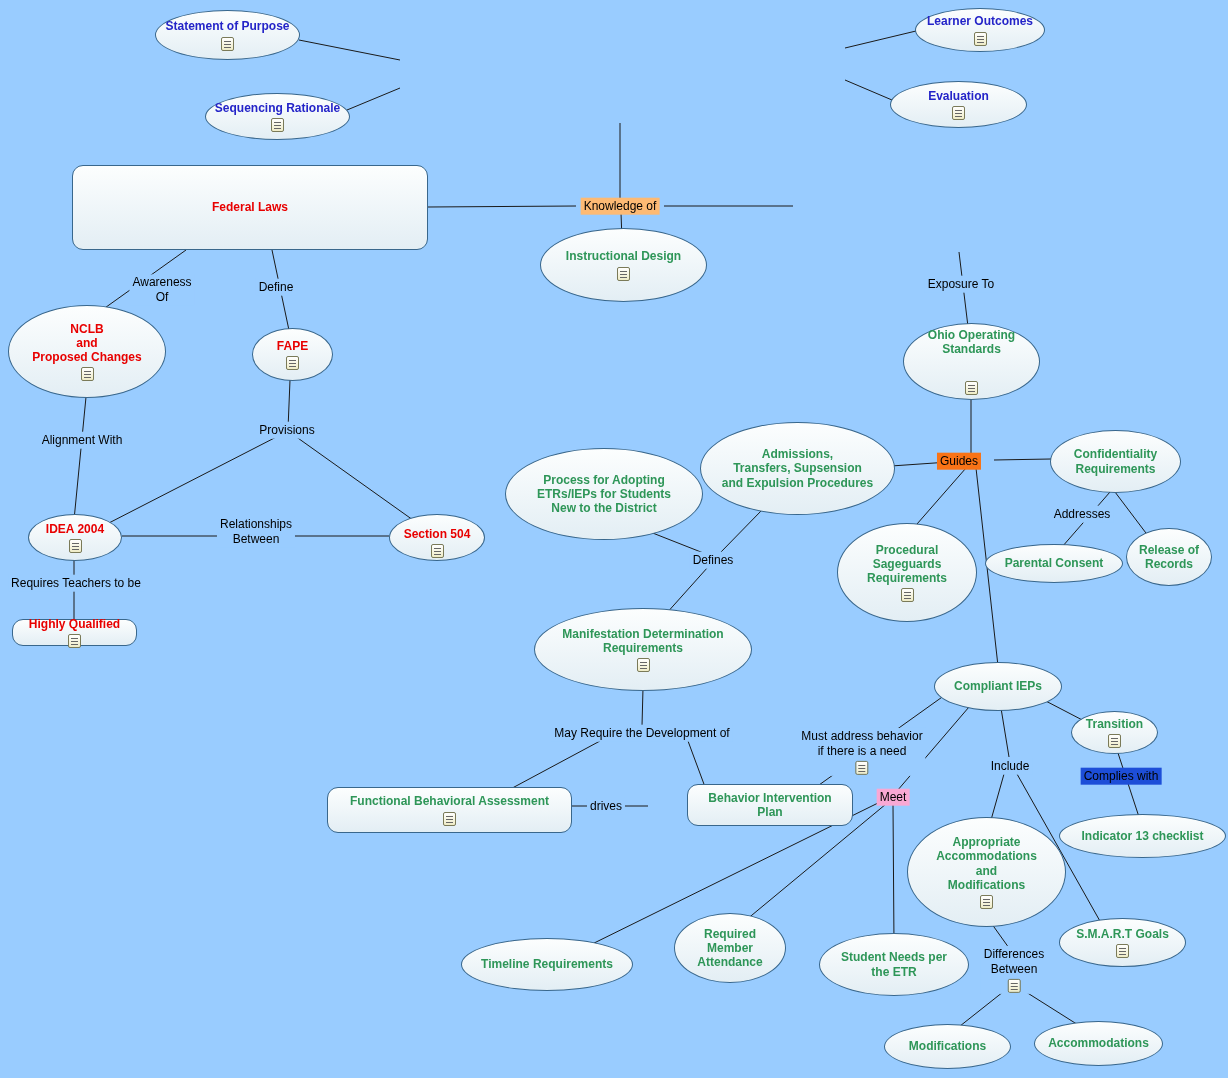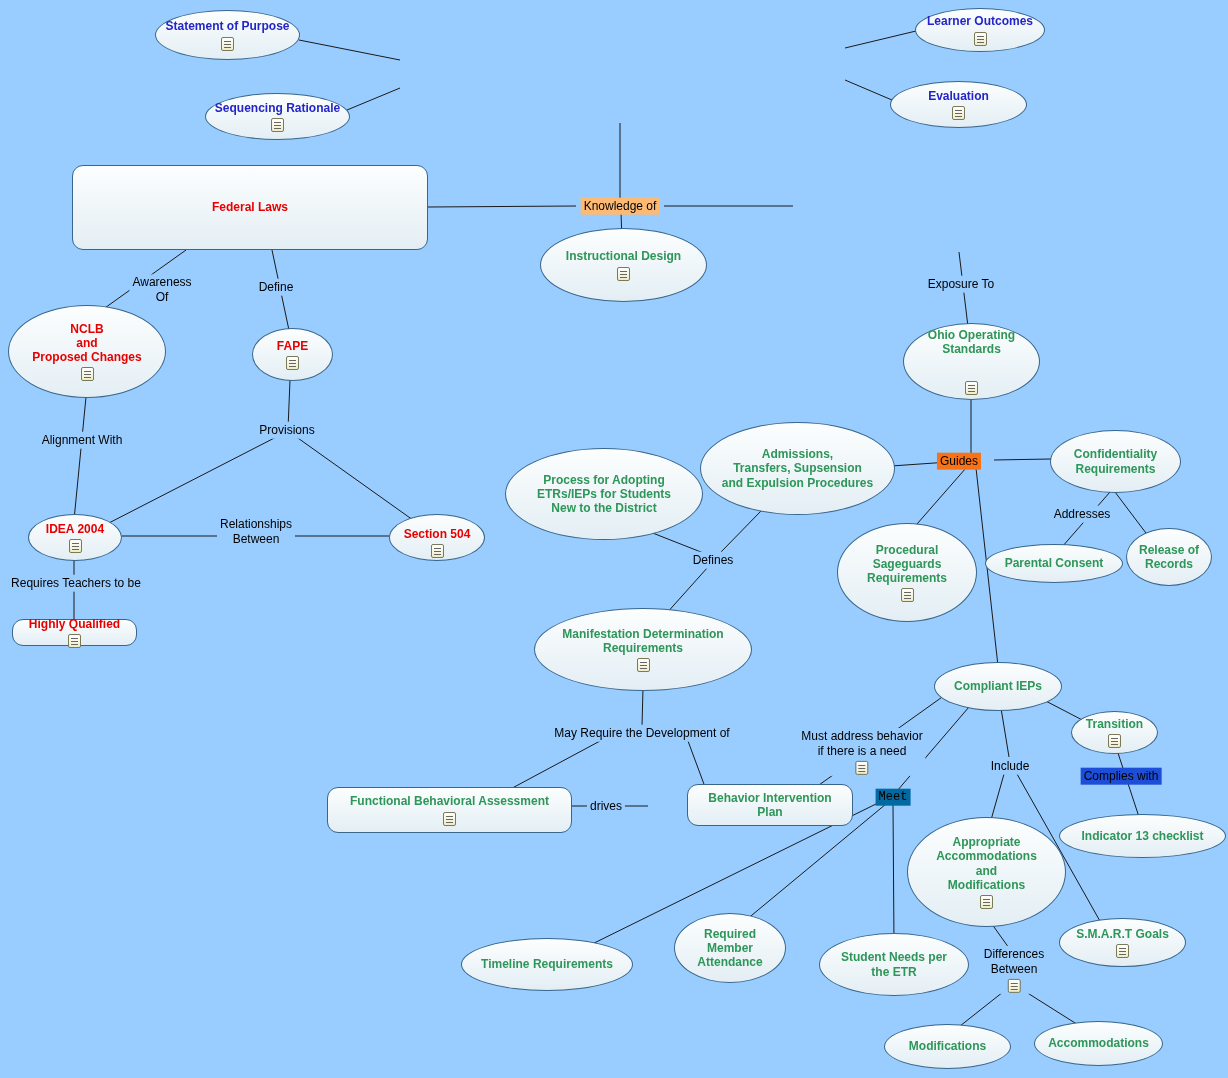--- a/index.html
+++ b/index.html
@@ -261,21 +261,21 @@
     </div>
     <div class="lbl" style="left: 1010px; top: 766px; background: rgb(153, 204, 255);">
       <span>Include</span>
     </div>
     <div class="lbl" style="left: 1121px; top: 776px; background: #1d4ed8; text-align: center;">
       <span>Complies with</span>
     </div>
     <div class="lbl" style="left: 606px; top: 806px; background: rgb(153, 204, 255);">
       <span>drives</span>
     </div>
-    <div class="lbl" style="left: 893px; top: 797px; background: #0369a1; font-family: Liberation Mono, monospace;">
+    <div class="lbl" style="left: 893px; top: 797px; background: #f9a8d4;">
       <span>Meet</span>
     </div>
     <div class="lbl" style="left: 1014px; top: 970px; background: rgb(153, 204, 255);">
       <span>Differences
 Between</span>
       <span class="res-icon"></span>
     </div>
   </div>
 
 </body></html>

